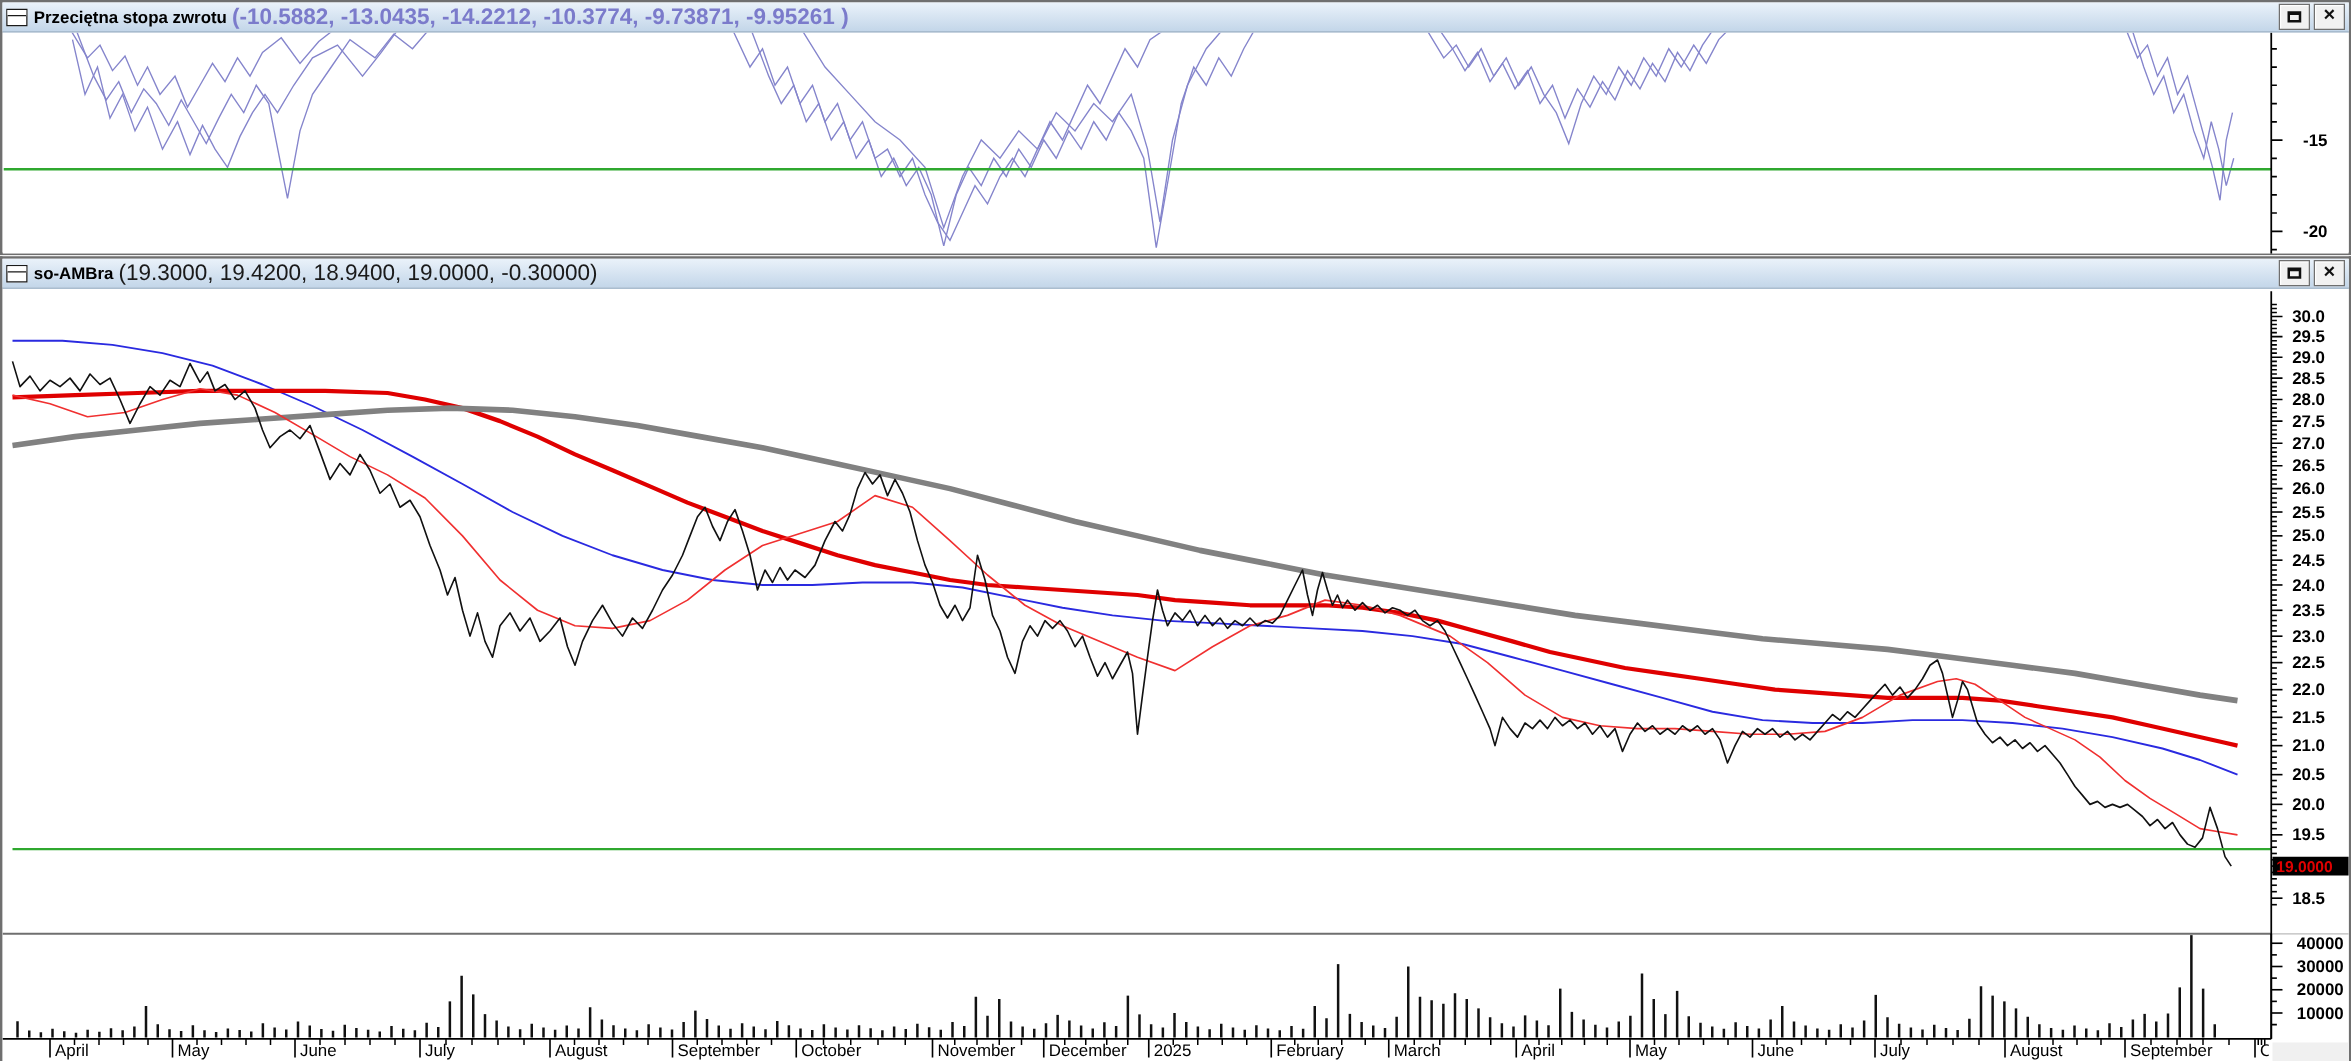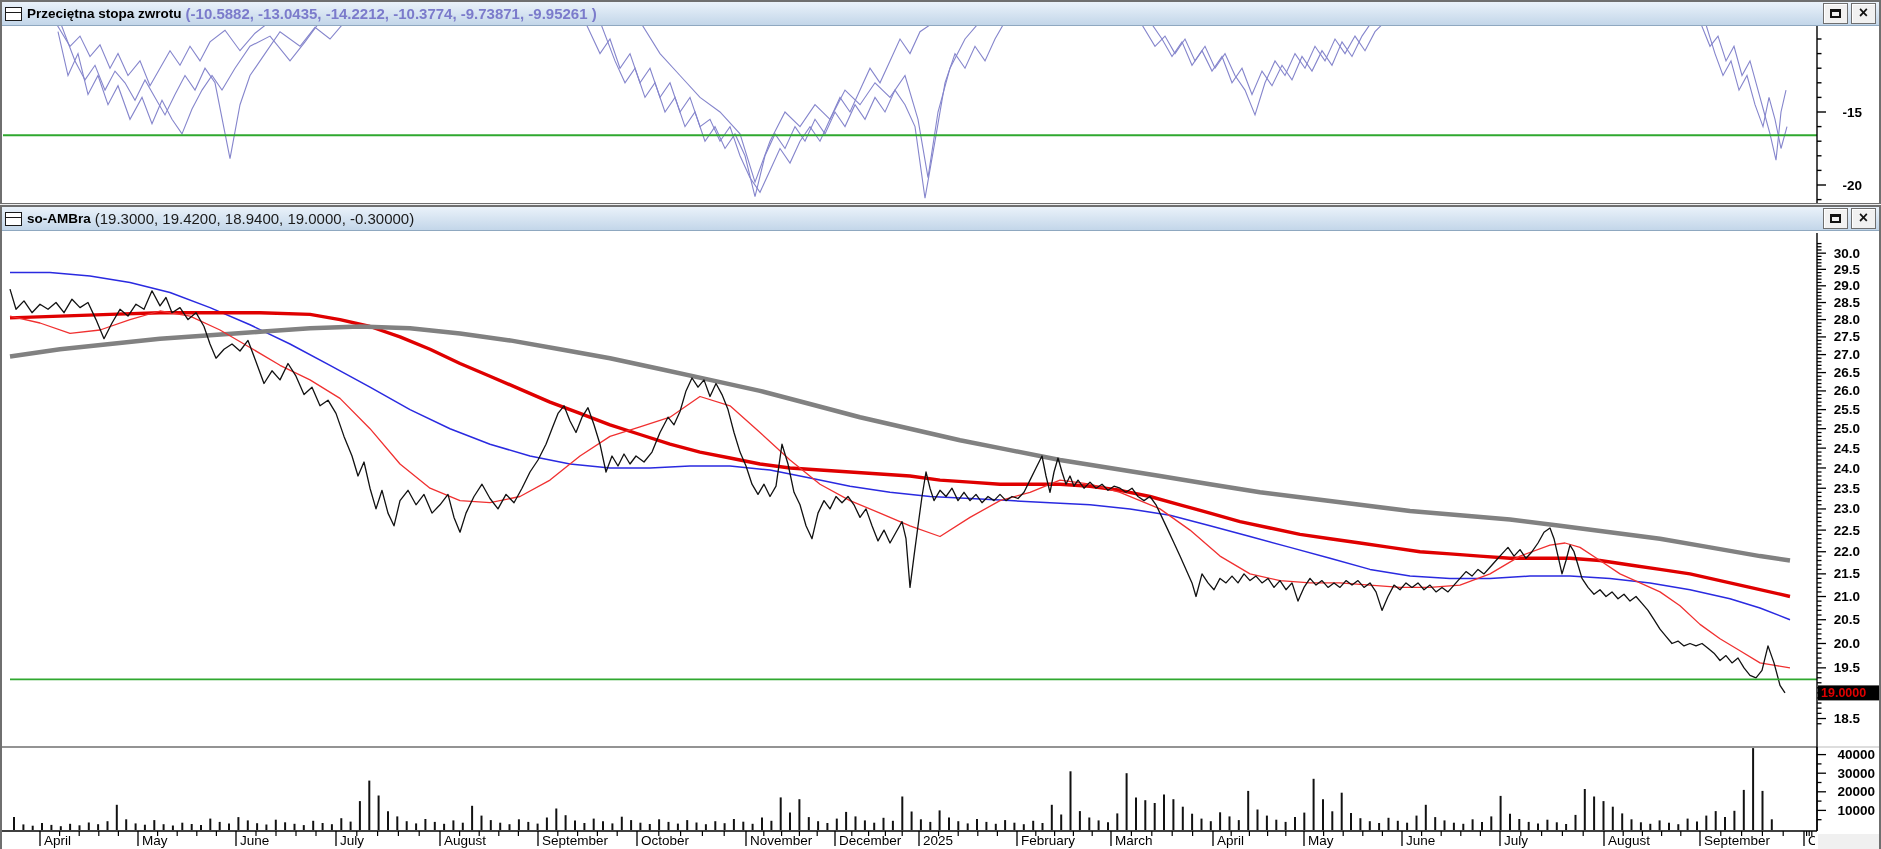--- a/index.html
+++ b/index.html
@@ -4,21 +4,21 @@
 <style>
   html,body{margin:0;padding:0;}
   body{width:1881px;height:849px;background:#f0f0f0;font-family:"Liberation Sans",sans-serif;overflow:hidden;position:relative;}
   .window{position:absolute;left:0;width:1881px;background:#ffffff;border:2px solid #6f6f6f;box-sizing:border-box;}
   #win1{top:0;height:204px;}
   #win2{top:205px;height:644px;border-bottom:none;}
   .titlebar{height:23px;background:linear-gradient(#eaf2fa,#c3d6e9);border-bottom:1px solid #8fa8c0;display:flex;align-items:center;padding:0 3px;position:relative;}
   .sysicon{width:17px;height:14px;background:#ffffff;border:1px solid #1a1a1a;box-sizing:border-box;margin-right:5px;flex:0 0 auto;}
   .sysicon .strip{height:4px;background:#ffffff;border-bottom:1px solid #1a1a1a;}
   .title-text{font-size:13.5px;font-weight:bold;color:#000;white-space:nowrap;}
-  .title-values{font-size:15px;font-weight:bold;margin-left:4px;white-space:nowrap;}
+  .title-values{font-size:18px;font-weight:bold;margin-left:4px;white-space:nowrap;}
   #win1 .title-values{color:#7b7bcb;}
   #win2 .title-values{color:#1a1a1a;font-weight:normal;text-align:right;}
   .winbtns{margin-left:auto;display:flex;gap:3px;}
   .winbtn{width:23px;height:19px;background:#f1f1f1;border:1px solid #6f6f6f;display:flex;align-items:center;justify-content:center;cursor:default;box-shadow:inset 1px 1px 0 #ffffff;}
   .glyph-max{width:11px;height:9px;border:2px solid #111;border-top-width:3px;box-sizing:border-box;}
   .glyph-close{font-size:16px;font-weight:bold;color:#111;line-height:1;margin-top:-2px;}
   svg{display:block;}
   svg text{font-family:"Liberation Sans",sans-serif;}
 </style>
 </head>

